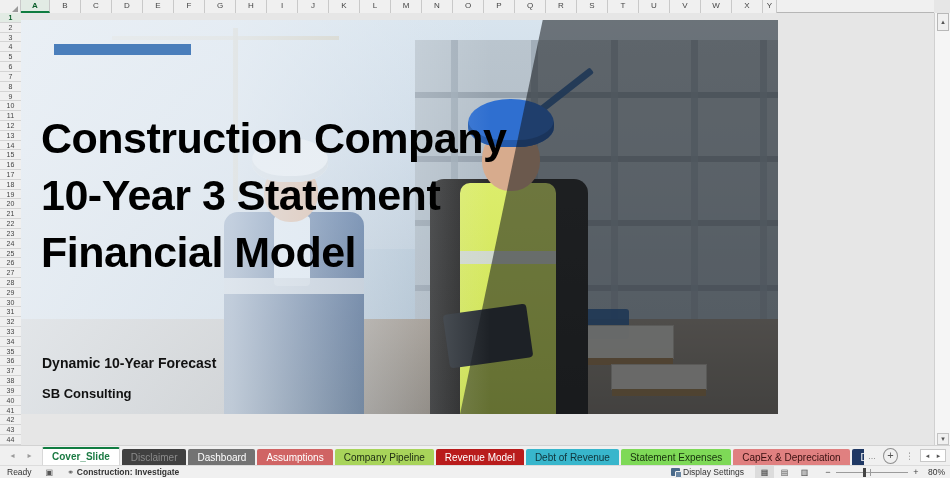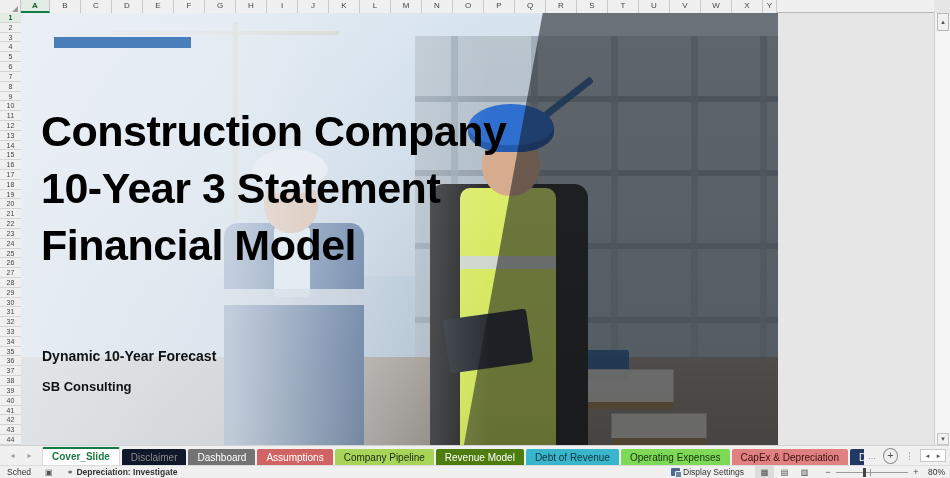--- a/index.html
+++ b/index.html
@@ -62,22 +62,22 @@
   
   .grid-area {
     position: absolute; top: 13px; left: 21px;
     width: 913px; height: 432px;
     background: #e6e6e6;
     overflow: hidden;
   }
 
   
   .cover-image {
-    position: absolute; top: 0; left: 0;
-    width: 757px; height: 453px;
+    position: absolute; top: 7px; left: 0;
+    width: 757px; height: 394px;
     overflow: hidden;
     background: linear-gradient(165deg,#cfdce8 0%,#c2d2e1 22%,#b9cbdb 45%,#a9bccc 70%,#9aaab7 100%);
   }
 
   
   .photo { position: absolute; inset: 0; }
 
   .sky {
     position: absolute; top: 0; left: 0; right: 0; height: 58%;
     background: linear-gradient(180deg,#d8e4ee 0%,#cbd9e6 55%,#bccbd9 100%);
@@ -228,21 +228,21 @@
     height: 17px; padding: 0 9px;
     font-size: 10px; line-height: 17px; white-space: nowrap;
     margin-right: 2px;
     border-radius: 2px 2px 0 0;
   }
   .tab.active {
     background: #ffffff; color: #1b7a43; font-weight: bold;
     border: 1px solid #d8d8d8; border-bottom: none;
     border-top: 2px solid #107c41; height: 19px; line-height: 16px;
   }
-  .tab.plain { background: #0f172a; color: #8b8b8b; }
+  .tab.plain { background: #404040; color: #8b8b8b; }
   .tab.clipped { overflow: hidden; }
   .tab-add {
     width: 16px; height: 16px; border-radius: 50%;
     border: 1px solid #8f8f8f; color: #555;
     display: flex; align-items: center; justify-content: center;
     font-size: 11px; line-height: 1; margin: 0 3px;
   }
   .tab-dots { color: #8a8a8a; font-size: 9px; padding: 0 4px; letter-spacing: 0; }
 
   .hscroll {
@@ -446,43 +446,43 @@
     <div class="nav-arrows">
       <div class="nav-arrow">◂</div>
       <div class="nav-arrow">▸</div>
     </div>
     <div class="tabs" id="tablist">
         <div class="tab active">Cover_Slide</div>
         <div class="tab plain">Disclaimer</div>
         <div class="tab " style="background: #737373; color: rgb(255, 255, 255);">Dashboard</div>
         <div class="tab " style="background: rgb(208, 100, 100); color: rgb(255, 255, 255);">Assumptions</div>
         <div class="tab " style="background: rgb(168, 212, 90); color: rgb(28, 42, 18);">Company Pipeline</div>
-        <div class="tab " style="background: #4d7c0f; color: rgb(255, 255, 255);">Revenue Model</div>
+        <div class="tab " style="background: #b91c1c; color: rgb(255, 255, 255);">Revenue Model</div>
         <div class="tab " style="background: rgb(56, 182, 204); color: rgb(16, 51, 58);">Debt of Revenue</div>
-        <div class="tab " style="background: rgb(126, 217, 87); color: rgb(22, 48, 12);">Operating Expenses</div>
+        <div class="tab " style="background: rgb(126, 217, 87); color: rgb(22, 48, 12);">Statement Expenses</div>
         <div class="tab " style="background: rgb(224, 128, 128); color: rgb(58, 16, 16);">CapEx &amp; Depreciation</div>
         <div class="tab clipped" style="background: rgb(31, 56, 100); color: rgb(255, 255, 255); max-width: 62px;">Debt Sched</div>
       </div>
     <div class="tab-dots">...</div>
     <div class="tab-add">+</div>
     <div class="tab-dots">⋮</div>
     <div class="hscroll">
       <div class="hs-arrow">◂</div>
       <div class="hs-arrow">▸</div>
     </div>
   </div>
 
   <div class="statusbar">
-    <div class="sb-item">Sched</div>
+    <div class="sb-item">Ready</div>
     <div class="sb-item">
       <span class="sb-icon">▣</span>
     </div>
     <div class="sb-item">
       <span class="sb-icon">⚭</span>
-      <span style="font-weight:bold">Depreciation: Investigate</span>
+      <span style="font-weight:bold">Construction: Investigate</span>
     </div>
 
     <div class="sb-spacer"></div>
 
     <div class="sb-item">
       <span class="ds-icon"></span>
       <span>Display Settings</span>
     </div>
 
     <div class="view-btns" id="viewbtns">

